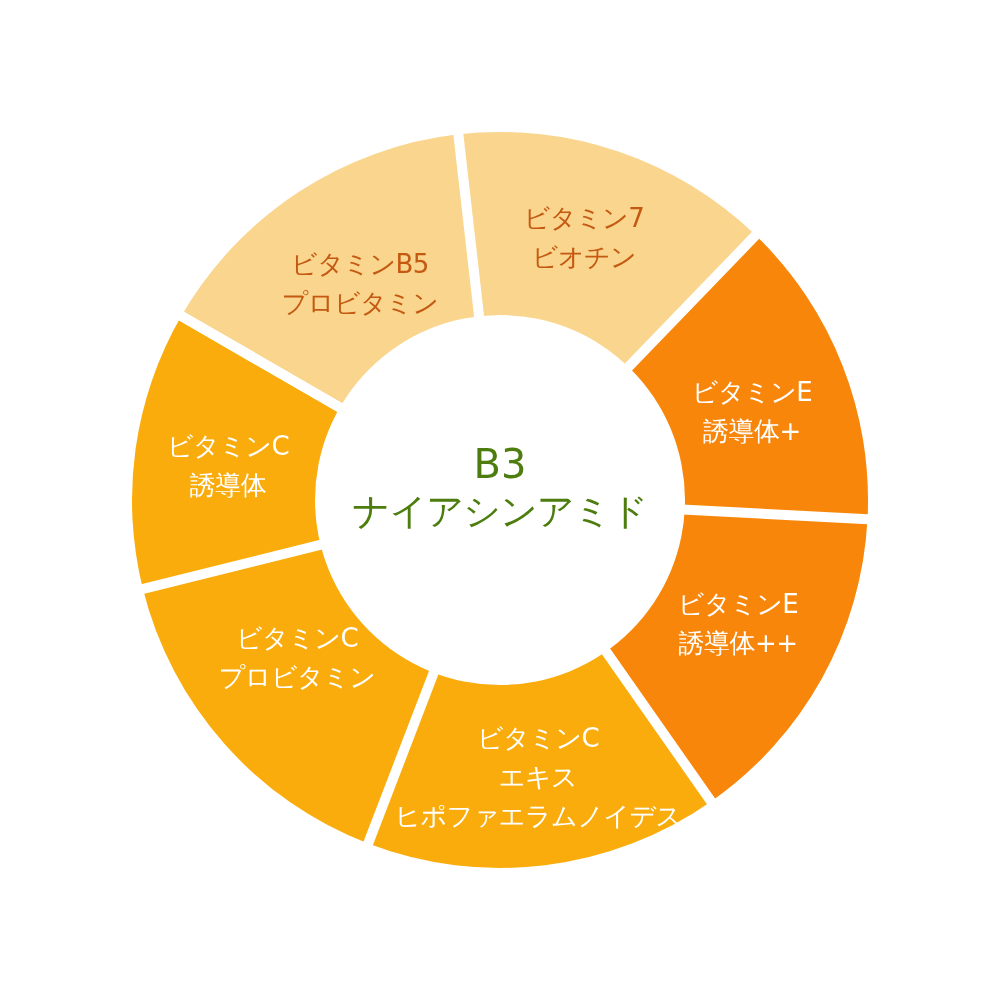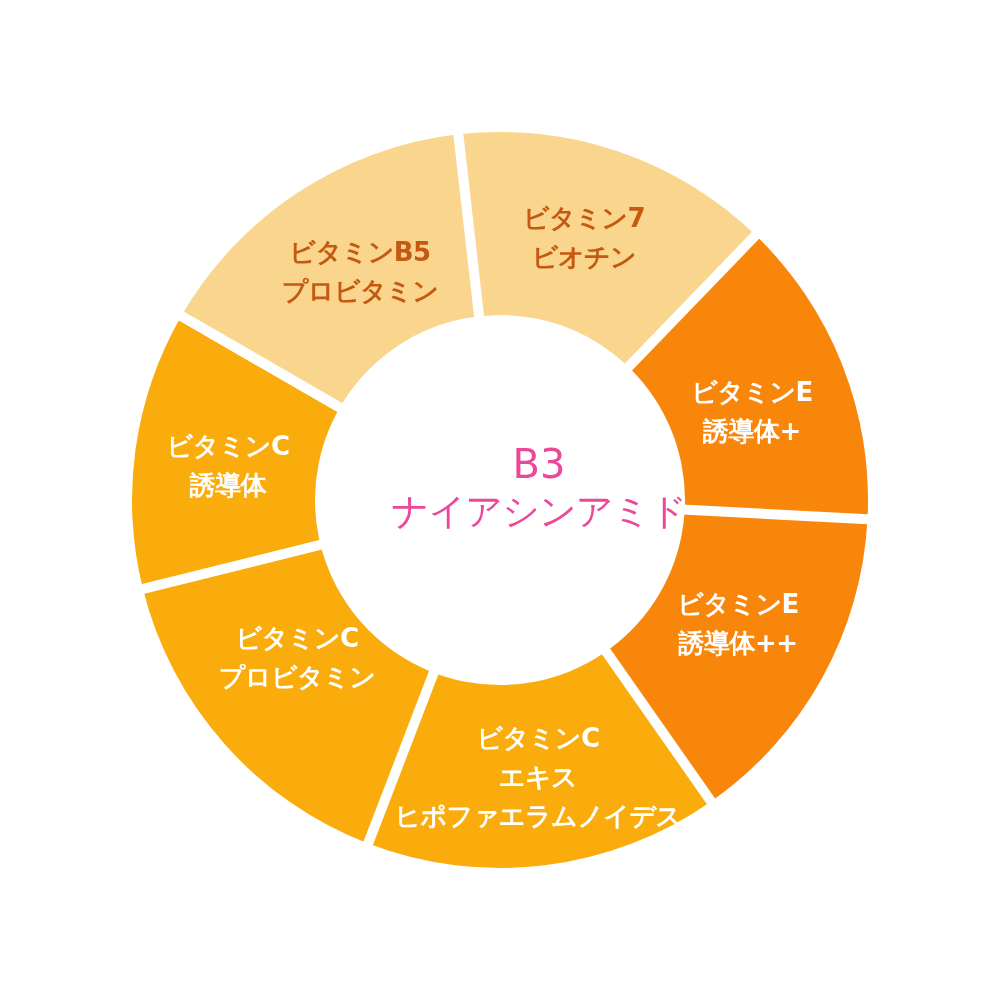--- a/index.html
+++ b/index.html
@@ -1,21 +1,21 @@
 <!DOCTYPE html>
 <html><head>
 <meta charset="utf-8">
 <style>
   html, body { margin:0; padding:0; background:#ffffff; }
   body { width:1000px; height:1000px; position:relative; overflow:hidden;
          font-family:"DejaVu Sans", "Liberation Sans", sans-serif; }
   #wheel { position:absolute; left:0; top:0; width:1000px; height:1000px; }
   .label { position:absolute; transform:translate(-50%,-50%); text-align:center;
            font-size:26px; line-height:39px; white-space:nowrap; letter-spacing:-0.5px; }
-  .label span { display:block;font-weight:bold; }
+  .label span { display:block; }
   .center-label { position:absolute; left:500px; top:488px; transform:translate(-50%,-50%);
                   text-align:center; white-space:nowrap; }
   .center-label .l1 { font-size:40px; line-height:48px; display:block; }
   .center-label .l2 { font-size:37px; line-height:48px; display:block; letter-spacing:-1px; }
 </style>
 </head>
 <body>
 
 <svg id="wheel" viewBox="0 0 1000 1000" xmlns="http://www.w3.org/2000/svg">
   <g id="segments-layer">
@@ -33,26 +33,26 @@
       <line x1="500" y1="500" x2="762.580864033501" y2="228.0895554719899" stroke="#FFFFFF" stroke-width="10"></line>
       <line x1="500" y1="500" x2="877.4819641372289" y2="519.7829914598327" stroke="#FFFFFF" stroke-width="10"></line>
       <line x1="500" y1="500" x2="716.8118929406954" y2="809.6394727412389" stroke="#FFFFFF" stroke-width="10"></line>
       <line x1="500" y1="500" x2="364.5369150718765" y2="852.8934012159423" stroke="#FFFFFF" stroke-width="10"></line>
       <line x1="500" y1="500" x2="133.22821546767335" y2="591.4464765366744" stroke="#FFFFFF" stroke-width="10"></line>
       <line x1="500" y1="500" x2="172.64239736948218" y2="311" stroke="#FFFFFF" stroke-width="10"></line>
     </g>
   <circle cx="500" cy="500" r="185" fill="#ffffff"></circle>
 </svg>
 
-<div class="center-label" style="color: #ec4899; margin-left: 39px;">
+<div class="center-label" style="color: #4d7c0f;">
   <span class="l1">B3</span>
   <span class="l2">ナイアシンアミド</span>
 </div>
 
-<div class="label" style="left: 360px; top: 272px; color: rgb(196, 90, 18);">
+<div class="label" style="left: 360px; top: 284px; color: rgb(196, 90, 18);">
   <span>ビタミンB5</span>
   <span>プロビタミン</span>
 </div>
 <div class="label" style="left: 584px; top: 238px; color: rgb(196, 90, 18);">
   <span>ビタミン7</span>
   <span>ビオチン</span>
 </div>
 <div class="label" style="left: 752px; top: 412px; color: rgb(255, 255, 255);">
   <span>ビタミンE</span>
   <span>誘導体+</span>

